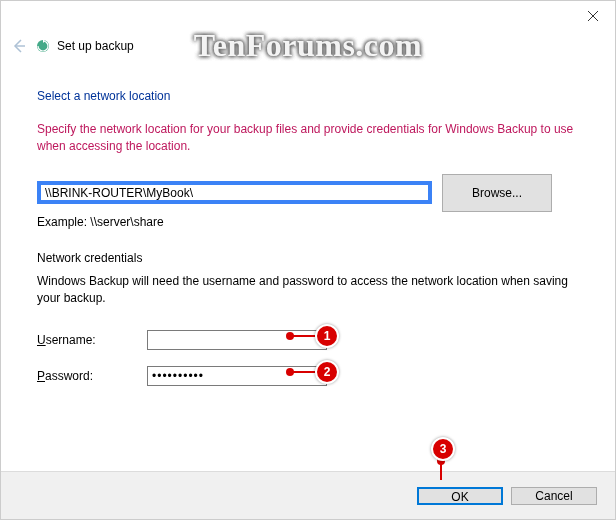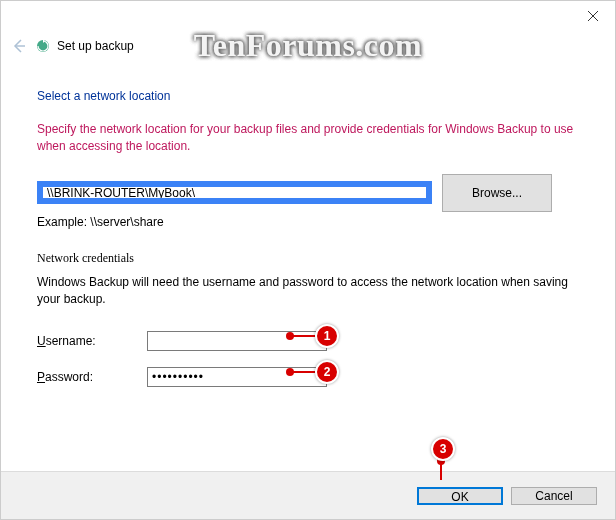--- a/index.html
+++ b/index.html
@@ -18,26 +18,26 @@
 
     .content { padding: 16px 36px 0 36px; }
 
     h1.instruction { color: #003399; font-size: 12px; font-weight: 400; margin: 12px 0 18px 0; }
     .desc { font-size: 12px; line-height: 1.45; margin-bottom: 18px; color: #be185d; }
 
     .field-label { font-size: 12px; margin-bottom: 4px; }
     .underline { text-decoration: underline; }
 
     .row-loc { display: flex; align-items: center; gap: 10px; margin-bottom: 3px; }
-    .txt { height: 23px; border: 6px solid #3b82f6; padding: 2px 4px; font-size: 12px; font-family: inherit; background: #fff; }
+    .txt { height: 23px; border: 4px solid #3b82f6; padding: 2px 4px; font-size: 12px; font-family: inherit; background: #fff; }
     .loc-input { width: 395px; }
     .browse-btn { width: 110px; height: 38px; border: 1px solid #adadad; background: #e1e1e1; font-size: 12px; font-family: inherit; }
     .example { font-size: 12px; margin-bottom: 22px; color: #000; }
 
-    .group-title { font-size: 12px; margin-bottom: 8px; font-family: Liberation Serif, serif; }
+    .group-title { font-size: 12px; margin-bottom: 8px; }
     .group-desc { font-size: 12px; line-height: 1.45; margin-bottom: 22px; }
 
     .cred-row { display: flex; align-items: center; margin-bottom: 16px; position: relative; }
     .cred-label { width: 110px; font-size: 12px; }
     .cred-input { width: 180px; height: 20px; border: 1px solid #7a7a7a; padding: 1px 4px; font-size: 12px; font-family: inherit; letter-spacing: 1px; }
 
     .footer { position: absolute; bottom: 0; left: 0; right: 0; height: 48px; background: #f0f0f0; border-top: 1px solid #dcdcdc; display: flex; justify-content: flex-end; align-items: center; padding-right: 18px; gap: 8px; }
     .foot-btn { width: 86px; height: 18px; border: 1px solid #adadad; background: #e1e1e1; font-size: 12px; font-family: inherit; }
     .foot-btn.primary { border: 2px solid #0078d7; background: #e1e1e1; }
 

